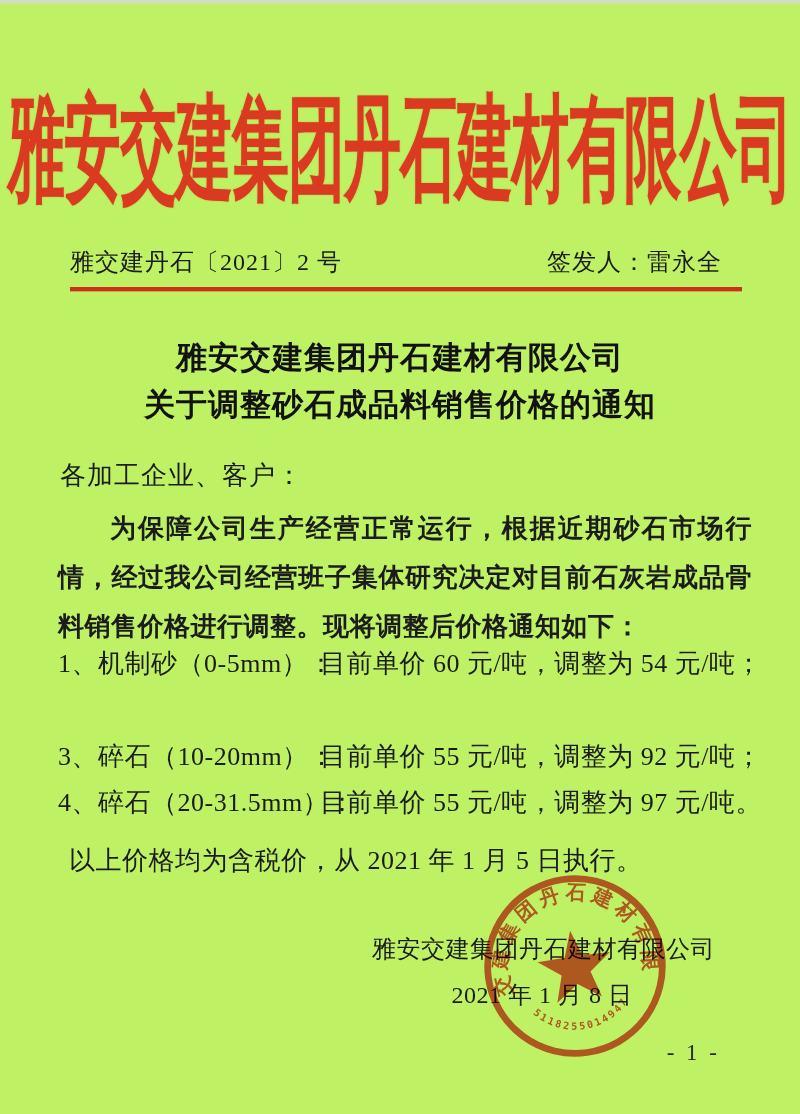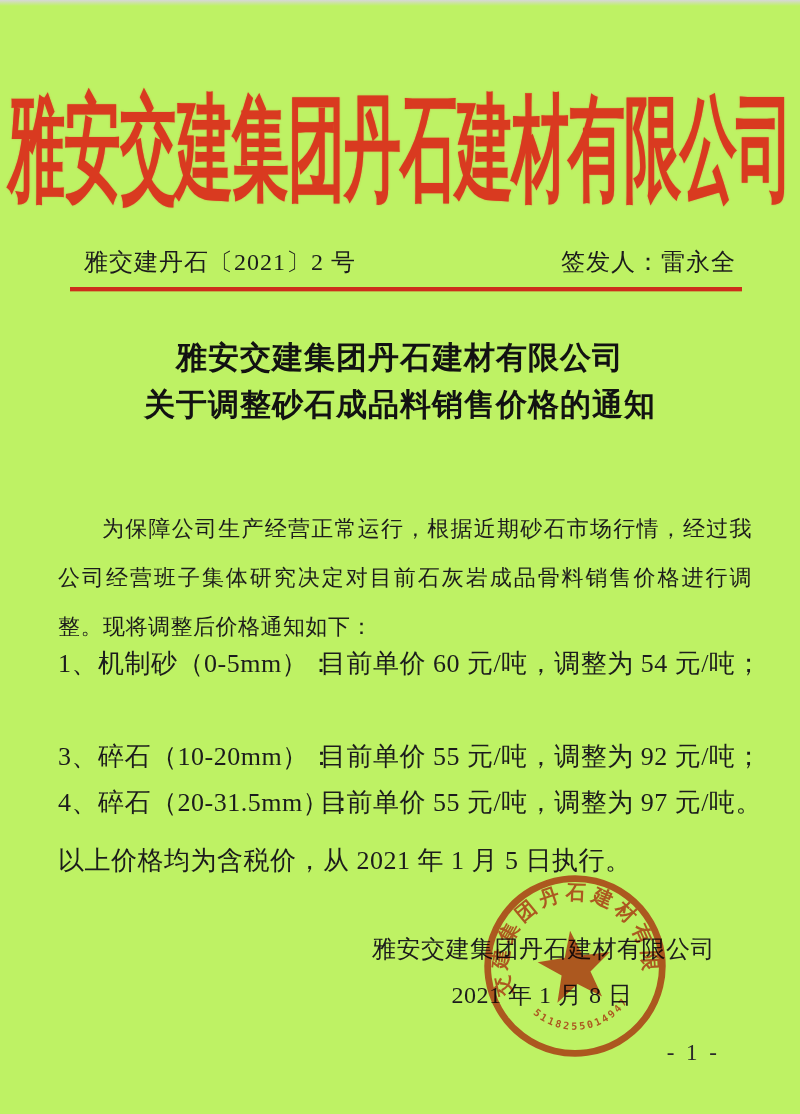--- a/index.html
+++ b/index.html
@@ -33,21 +33,21 @@
     white-space: nowrap;
     letter-spacing: -1px;
     transform: scaleY(2.02);
     transform-origin: 50% 50%;
     text-shadow: 0 0 1px rgba(217,58,32,.55);
   }
   
   .docinfo {
     position: absolute;
     top: 246px;
-    left: 84px;
+    left: 70px;
     width: 652px;
     display: flex;
     justify-content: space-between;
     font-size: 24px;
     letter-spacing: 1px;
   }
   .red-rule {
     position: absolute;
     top: 287px;
     left: 70px;
@@ -75,45 +75,46 @@
     top: 458px;
     left: 60px;
     font-size: 26px;
     letter-spacing: 1px;
   }
   .paragraph {
     position: absolute;
     top: 504px;
     left: 58px;
     width: 694px;
-    font-size: 22px;
+    font-size: 26px;
     line-height: 49px;
     text-align: justify;
     text-indent: 2em;
     letter-spacing: .5px;
+    font-weight: bold;
   }
   .items {
     position: absolute;
     top: 640px;
     left: 58px;
     width: 700px;
     font-size: 26px;
   }
   .item-row {
     display: flex;
     height: 46.5px;
     align-items: center;
     letter-spacing: .5px;
   }
   .item-label { width: 262px; flex: 0 0 auto; white-space: nowrap; }
   .item-detail { white-space: nowrap; }
   .closing {
     position: absolute;
     top: 843px;
-    left: 58px;
+    left: 69px;
     font-size: 26px;
     letter-spacing: .5px;
   }
   
   .signature {
     position: absolute;
     top: 926px;
     right: 88px;
     width: 340px;
     text-align: center;
@@ -156,20 +157,21 @@
     <span>签发人：雷永全</span>
   </div>
 
   <div class="red-rule"></div>
 
   <div class="doc-title">
     <div>雅安交建集团丹石建材有限公司</div>
     <div>关于调整砂石成品料销售价格的通知</div>
   </div>
 
+  <div class="salutation">各加工企业、客户：</div>
 
   <div class="paragraph">为保障公司生产经营正常运行，根据近期砂石市场行情，经过我公司经营班子集体研究决定对目前石灰岩成品骨料销售价格进行调整。现将调整后价格通知如下：</div>
 
   <div class="items">
     <div class="item-row">
       <span class="item-label">1、机制砂（0-5mm）：</span>
       <span class="item-detail">目前单价 60 元/吨，调整为 54 元/吨；</span>
     </div>
     <div class="item-row">
     </div>

